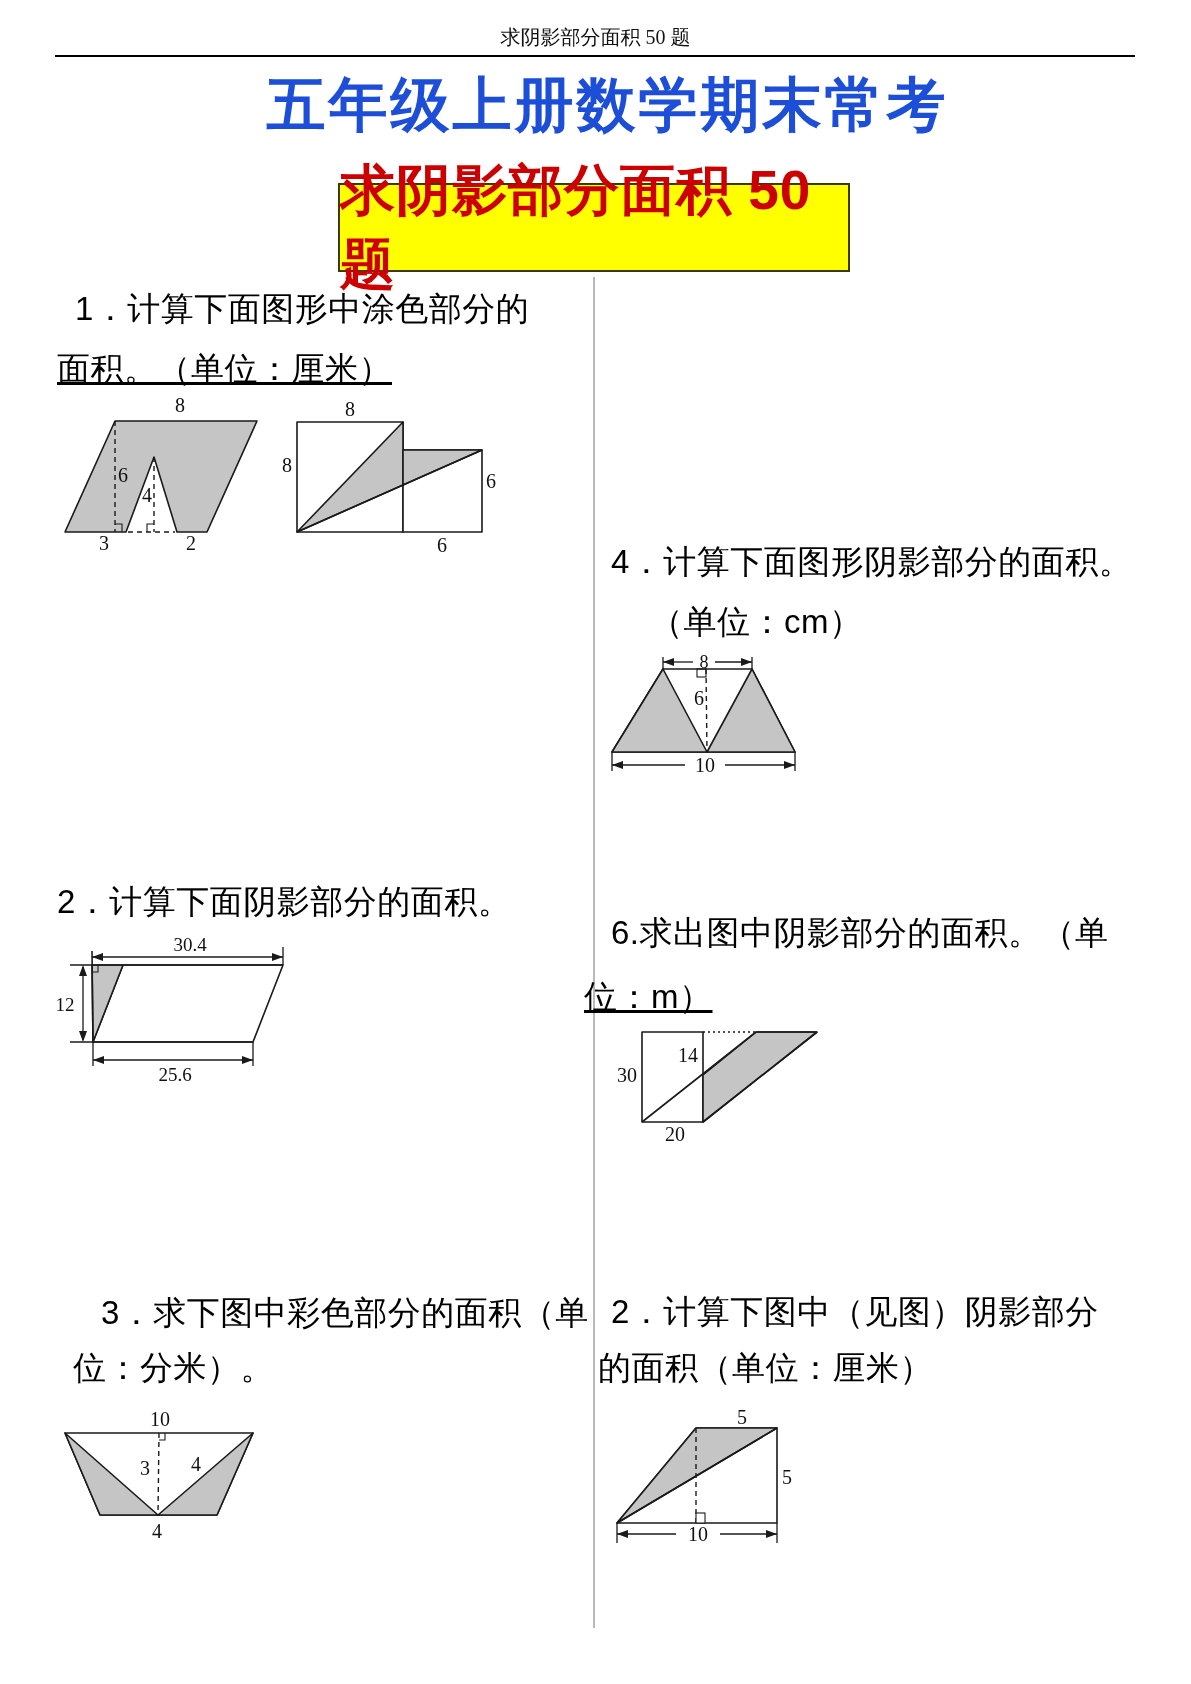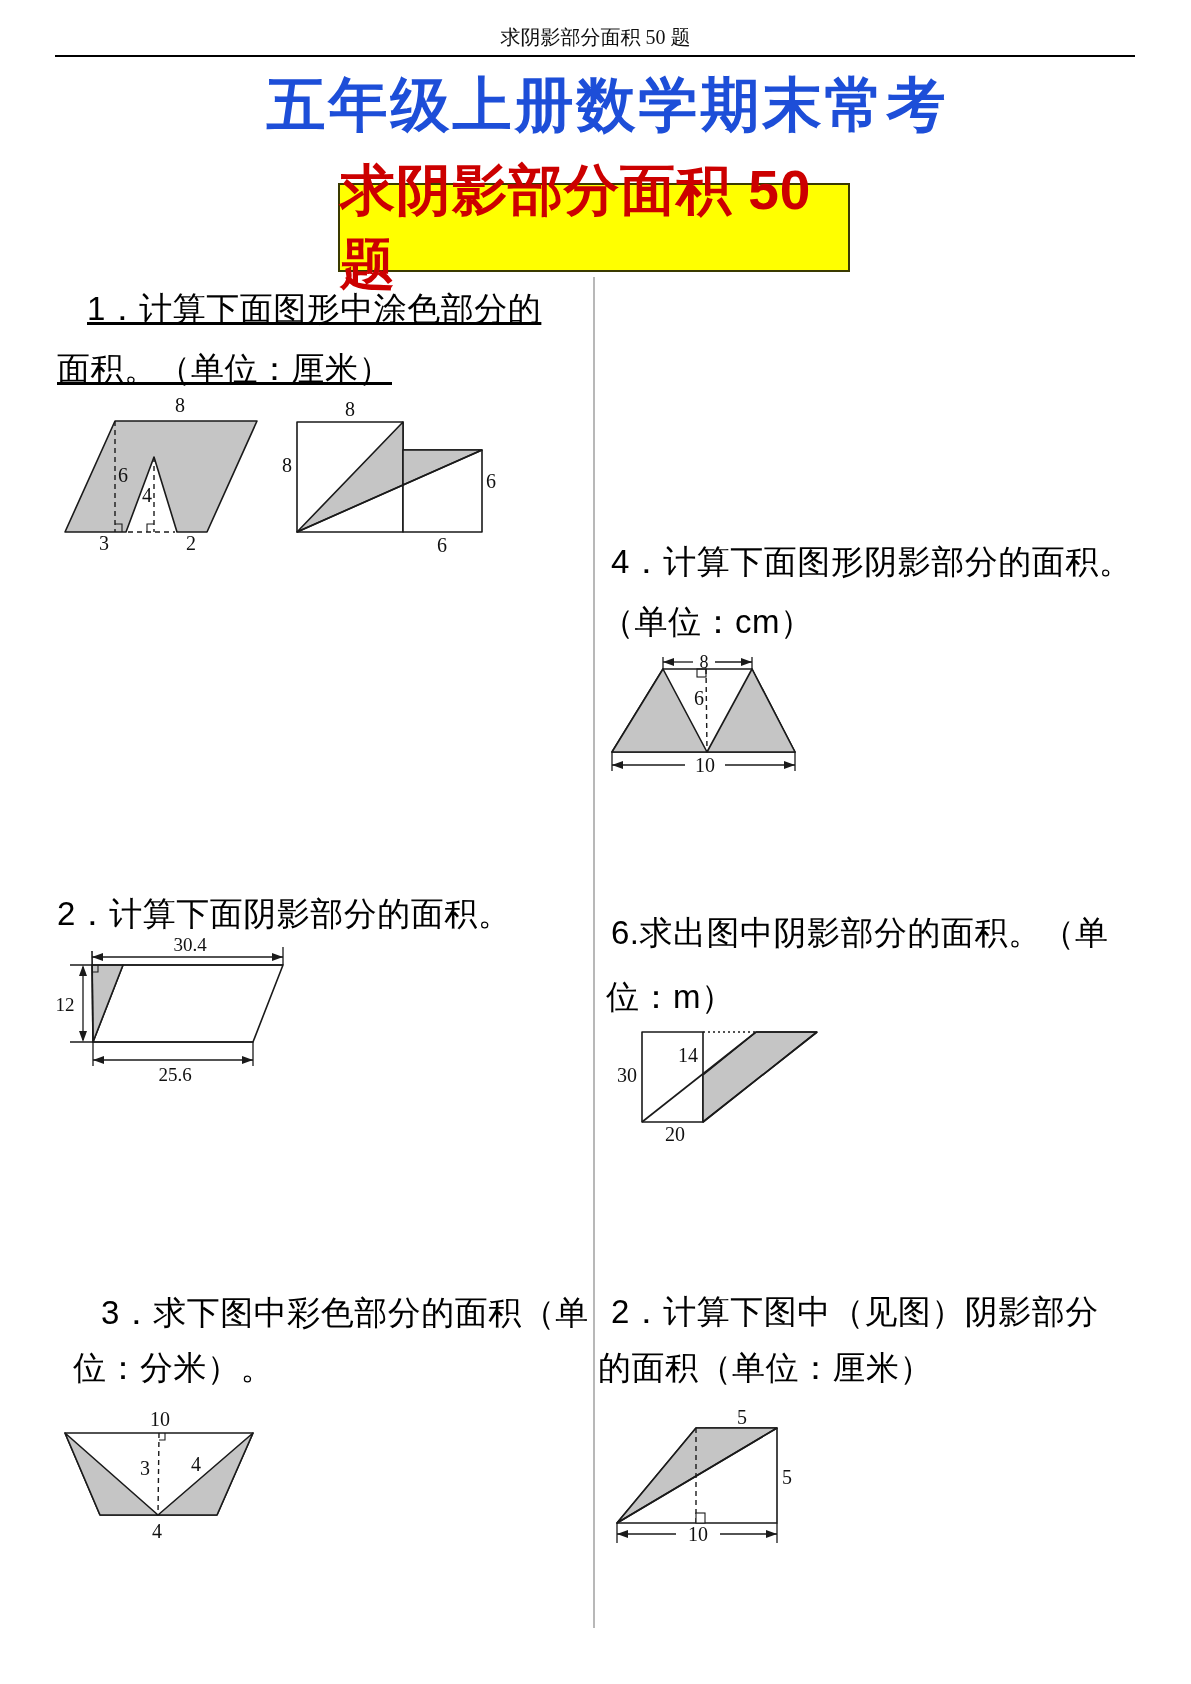--- a/index.html
+++ b/index.html
@@ -45,21 +45,21 @@
 <body>
 
 <div class="abs header-text">求阴影部分面积 50 题</div>
 <div class="abs header-rule"></div>
 <div class="abs page-title">五年级上册数学期末常考</div>
 <div class="abs banner">
   <span class="banner-text">求阴影部分面积 50 题</span>
 </div>
 <div class="abs col-sep"></div>
 
-<div class="abs ptext" style="left:87px; top:289px;text-decoration:underline;">1．计算下面图形中涂色部分的</div>
+<div class="abs ptext" style="left:75px; top:289px;">1．计算下面图形中涂色部分的</div>
 <div class="abs ptext" style="left:57px; top:349px;text-decoration:underline;">面积。（单位：厘米）</div>
 
 <svg class="abs" style="left:50px; top:390px;" width="460" height="170" viewBox="0 0 460 170">
 
   <path class="shaded" d="M15,142 L65,31 L207,31 L157,142 L127,142 L104,67 L76,142 Z"></path>
   <line class="dash" x1="65" y1="31" x2="65" y2="142"></line>
   <line class="dash" x1="104" y1="67" x2="104" y2="142"></line>
   <line class="dash" x1="78" y1="142" x2="125" y2="142"></line>
   <path class="ra" d="M65,134 L72,134 L72,142"></path>
   <path class="ra" d="M104,134 L97,134 L97,142"></path>
@@ -73,21 +73,21 @@
   <polygon class="shape" points="353,60 432,60 432,142 353,142"></polygon>
   <polygon class="shaded" points="247,142 353,32 353,95"></polygon>
   <polygon class="shaded" points="353,60 432,60 353,95"></polygon>
   <line class="ln" x1="247" y1="142" x2="432" y2="60"></line>
   <text x="300" y="26">8</text>
   <text x="237" y="82">8</text>
   <text x="441" y="98">6</text>
   <text x="392" y="162">6</text>
 </svg>
 
-<div class="abs ptext" style="left:57px; top:882px;margin-top:12px;">2．计算下面阴影部分的面积。</div>
+<div class="abs ptext" style="left:57px; top:882px;">2．计算下面阴影部分的面积。</div>
 
 <svg class="abs" style="left:50px; top:933px;" width="300" height="155" viewBox="0 0 300 155">
   <polygon class="shape" points="73,32 233,32 203,109 43,109"></polygon>
   <polygon class="shaded" points="42,32 73,32 43,109"></polygon>
   <line class="ln" x1="20" y1="32" x2="233" y2="32"></line>
   <line class="ln" x1="20" y1="109" x2="203" y2="109"></line>
   <line class="ln" x1="42" y1="18" x2="43" y2="109"></line>
   <path class="ra" d="M48,32 L48,39 L42,39"></path>
 
   <line class="dim" x1="42" y1="24" x2="233" y2="24"></line>
@@ -118,21 +118,21 @@
   <polygon class="shaded" points="203,28 108,110 167,110"></polygon>
   <line class="dash" x1="109" y1="28" x2="108" y2="110"></line>
   <path class="ra" d="M115,28 L115,35 L109,35"></path>
   <text x="110" y="21">10</text>
   <text x="95" y="70">3</text>
   <text x="146" y="66">4</text>
   <text x="107" y="133">4</text>
 </svg>
 
 <div class="abs ptext" style="left:611px; top:542px;text-align:right;">4．计算下面图形阴影部分的面积。</div>
-<div class="abs ptext" style="left:601px; top:602px;">（单位：cm）</div>
+<div class="abs ptext" style="left:650px; top:602px;">（单位：cm）</div>
 
 <svg class="abs" style="left:600px; top:655px;" width="250" height="130" viewBox="0 0 250 130">
   <polygon class="shape" points="12,97 63,14 152,14 195,97"></polygon>
   <polygon class="shaded" points="12,97 63,14 107,97"></polygon>
   <polygon class="shaded" points="107,97 152,14 195,97"></polygon>
   <line class="dash" x1="106" y1="14" x2="107" y2="97"></line>
   <rect class="ra" x="97" y="14" width="9" height="8"></rect>
 
   <line class="dim" x1="63" y1="2" x2="63" y2="14"></line>
   <line class="dim" x1="152" y1="2" x2="152" y2="14"></line>
@@ -146,21 +146,21 @@
   <line class="dim" x1="12" y1="97" x2="12" y2="116"></line>
   <line class="dim" x1="195" y1="97" x2="195" y2="116"></line>
   <line class="dim" x1="12" y1="110" x2="85" y2="110"></line>
   <line class="dim" x1="125" y1="110" x2="195" y2="110"></line>
   <polygon class="ah" points="12,110 23,106 23,114"></polygon>
   <polygon class="ah" points="195,110 184,106 184,114"></polygon>
   <text x="105" y="117">10</text>
 </svg>
 
 <div class="abs ptext" style="left:611px; top:913px;">6.求出图中阴影部分的面积。（单</div>
-<div class="abs ptext" style="left:606px; top:977px;">位：m）</div>
+<div class="abs ptext" style="left:584px; top:977px;text-decoration:underline;">位：m）</div>
 
 <svg class="abs" style="left:600px; top:1020px;" width="240" height="125" viewBox="0 0 240 125">
   <polygon class="shape" points="42,12 103,12 103,102 42,102"></polygon>
   <path class="shaded" d="M103,55 L156,12 L217,12 L103,102 Z"></path>
   <line class="ln" x1="42" y1="102" x2="156" y2="12"></line>
   <line class="ln" x1="103" y1="102" x2="217" y2="12"></line>
   <line class="dot" x1="103" y1="12" x2="156" y2="12"></line>
   <line class="ln" x1="156" y1="12" x2="217" y2="12"></line>
   <text x="27" y="62">30</text>
   <text x="88" y="42">14</text>

